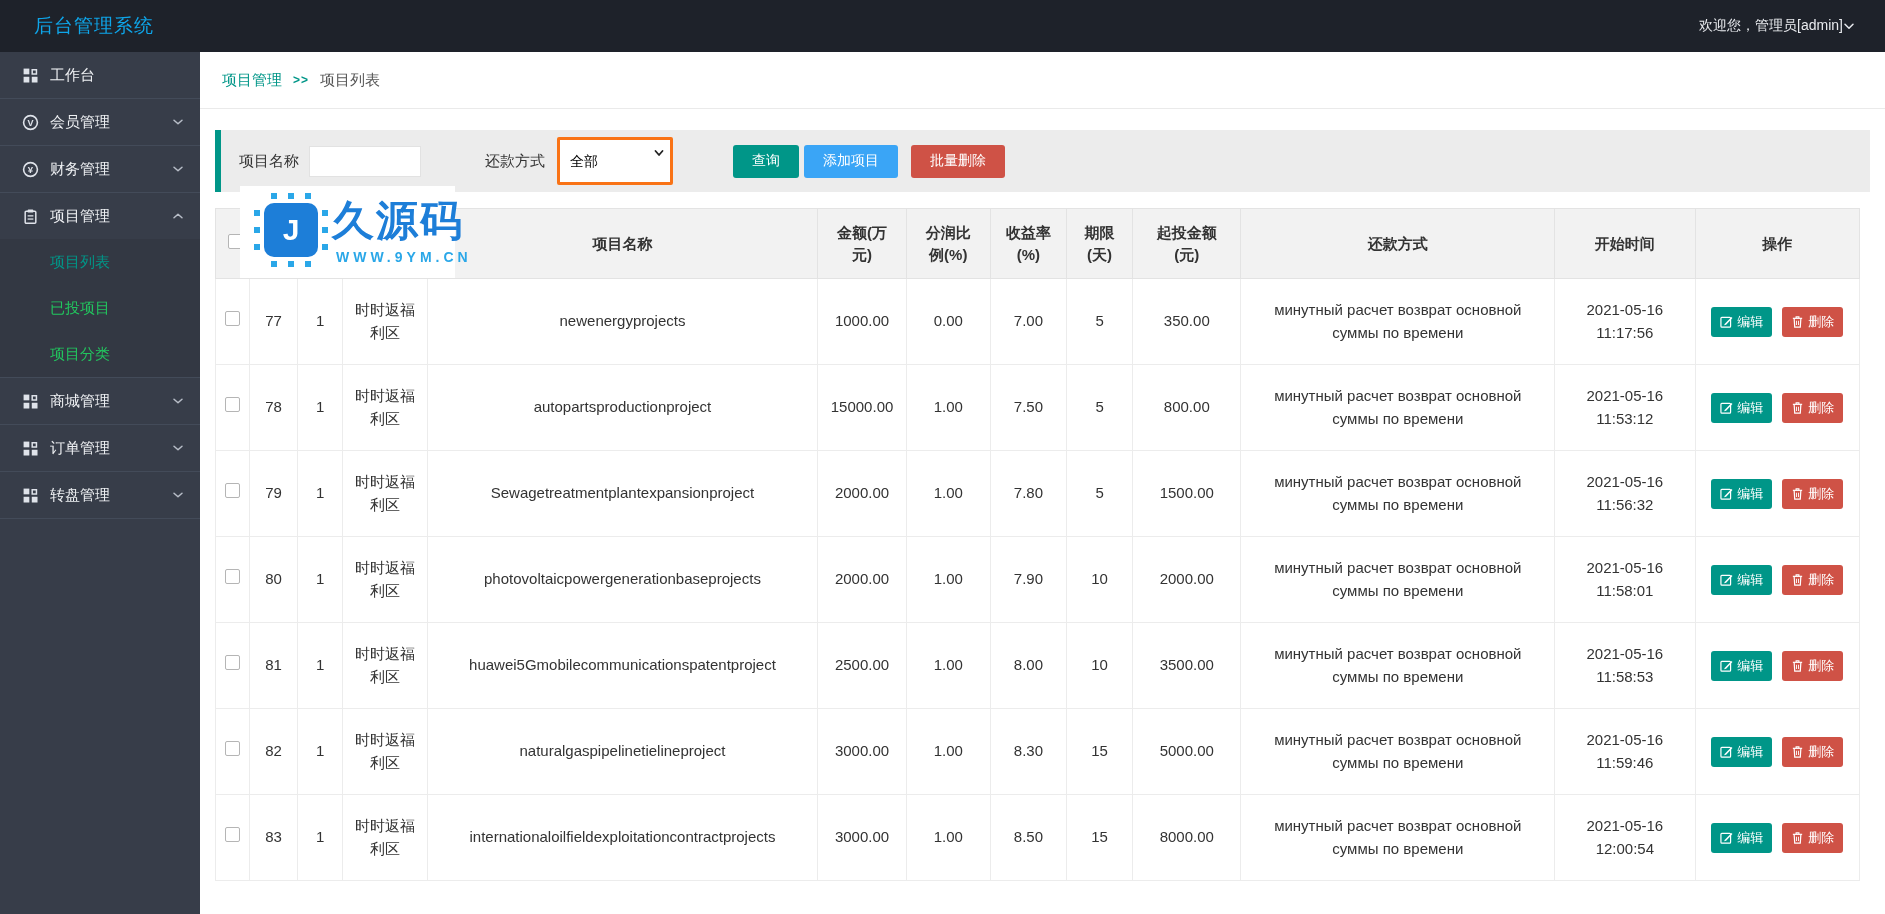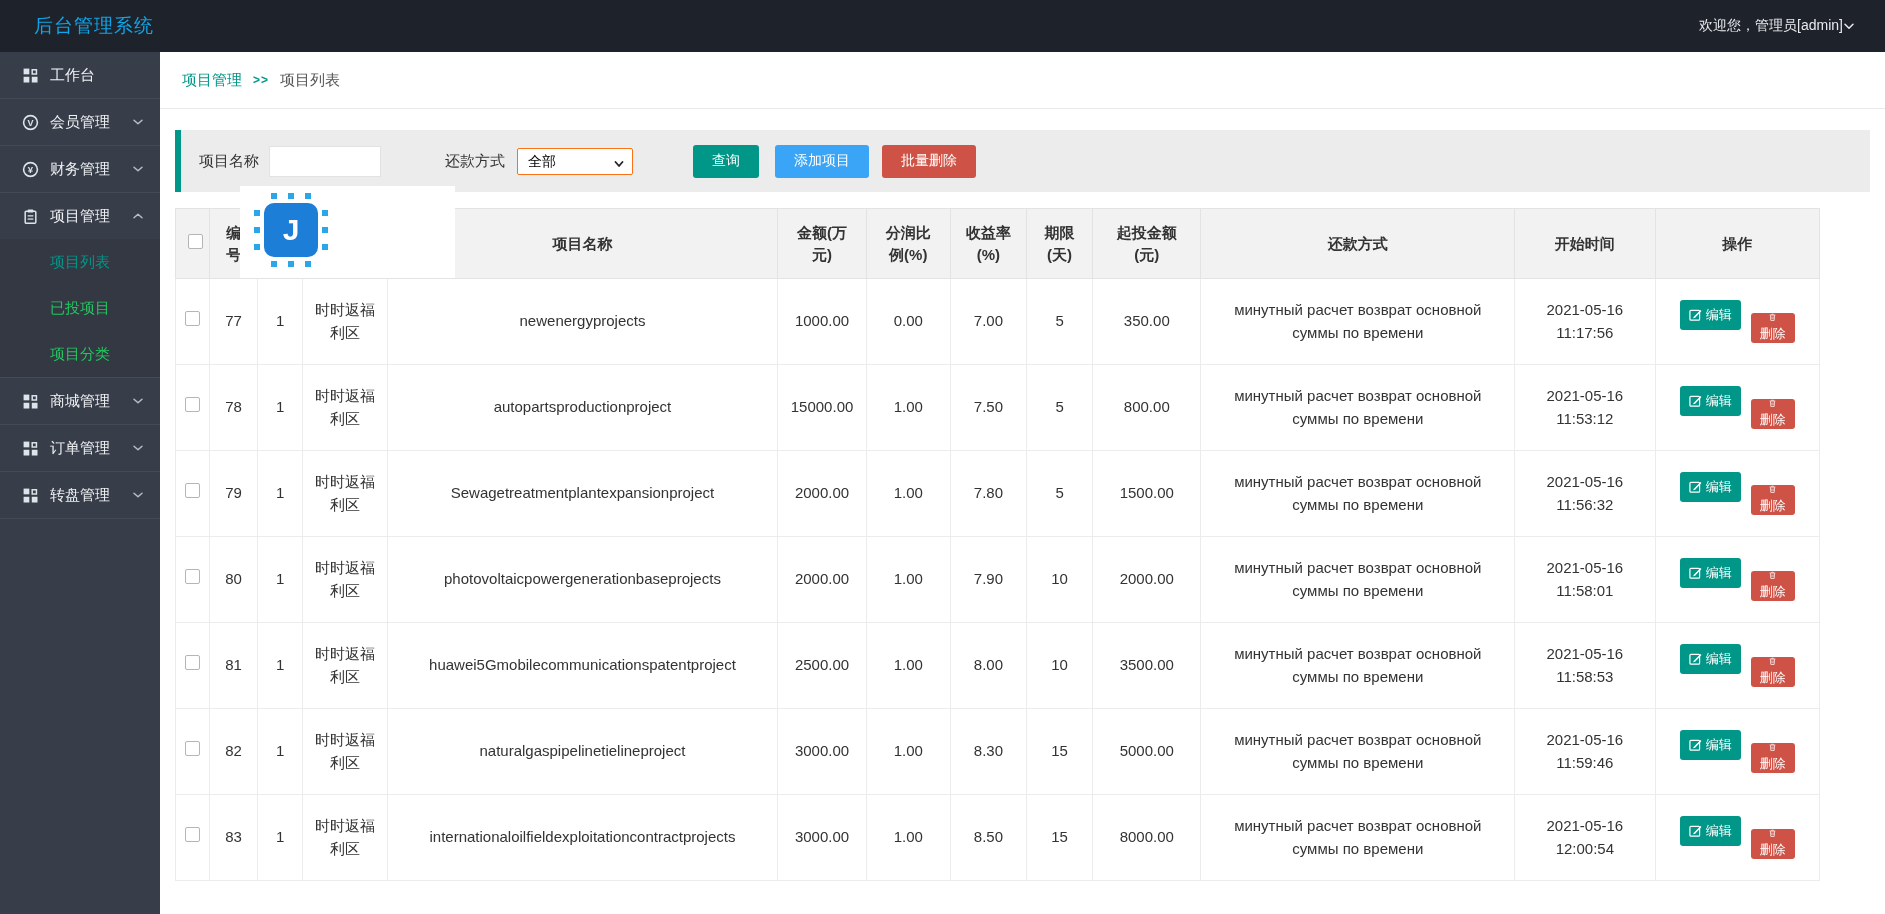--- a/index.html
+++ b/index.html
@@ -11,21 +11,21 @@
   }
   
   .topbar {
     height:52px; background:#1e222a; display:flex; align-items:center;
     justify-content:space-between; padding:0 30px 0 34px;
   }
   .app-title { color:#0ea5e9; font-size:19px; letter-spacing:1px; }
   .topbar-right { color:#e8eaee; font-size:14px; display:flex; align-items:center; cursor:pointer; }
   
   .layout { display:flex; height:862px; }
-  .sidebar { width:160px; flex:none; background:#373d49; overflow:hidden; }
+  .sidebar { width:200px; flex:none; background:#373d49; overflow:hidden; }
   #nav { list-style:none; margin:0; padding:0; }
   .nav-group { border-bottom:1px solid #434b59; }
   .nav-item {
     height:46px; display:flex; align-items:center; padding:0 16px 0 22px;
     color:#eef0f3; font-size:15px; cursor:pointer;
   }
   .nav-icon { width:17px; height:17px; margin-right:11px; color:#dfe3ea; flex:none; }
   .nav-chevron { margin-left:auto; color:#b7bdc7; flex:none; }
   .submenu { list-style:none; margin:0; padding:0; background:rgba(0,0,0,.07); }
   .submenu li {
@@ -49,31 +49,31 @@
     display:flex; align-items:center; padding-left:18px;
   }
   .f-label { font-size:15px; color:#333; }
   .f-label.repay { margin-left:64px; }
   .f-input {
     width:112px; height:31px; border:1px solid #e2e2e2; background:#fff;
     margin-left:10px; outline:none; padding:0 7px; font-size:14px;
   }
   .select-wrap { position:relative; margin-left:12px; }
   .select-wrap select {
-    appearance:none; -webkit-appearance:none; width:116px; height:27px;
-    border:1px solid #f97316; border-radius:2px; background:#fff;
+    appearance:none; -webkit-appearance:none; width:116px; height:48px;
+    border:3px solid #f97316; border-radius:2px; background:#fff;
     font-size:14px; padding:0 26px 0 10px; outline:none;
   }
   .select-caret { position:absolute; right:8px; top:10px; pointer-events:none; }
   .btn {
     height:33px; border:none; border-radius:3px; color:#fff; font-size:14px;
     padding:0 19px; cursor:pointer;
   }
   .btn-search { background:var(--accent,#009688); margin-left:60px; }
-  .btn-add    { background:var(--btn-blue,#3aa5f6); margin-left:16px; }
+  .btn-add    { background:var(--btn-blue,#3aa5f6); margin-left:5px; }
   .btn-batch  { background:var(--btn-red,#cf5246); margin-left:13px; }
   
   table.grid {
     margin:16px 25px 0 15px; width:1645px; table-layout:fixed;
     border-collapse:collapse; font-size:15px; color:#333;
   }
   .grid th {
     background:#f2f2f2; height:70px; font-weight:bold;
     border:1px solid #e3e3e3; padding:0 12px; word-break:break-all; line-height:1.45;
   }
@@ -87,21 +87,21 @@
   .grid input[type="checkbox"] {
     appearance:none; -webkit-appearance:none; width:15px; height:15px;
     border:1px solid #b5b5b5; border-radius:2px; background:#fff; cursor:pointer; margin:0;
   }
   .dt-date, .dt-time { line-height:1.5; }
   .row-btn {
     display:inline-flex; align-items:center; gap:4px; height:30px; padding:0 9px;
     border:none; border-radius:3px; color:#fff; font-size:13px; cursor:pointer; margin:0 5px;
   }
   .row-btn.edit { background:var(--accent,#009688); }
-  .row-btn.del  { background:var(--btn-red,#cf5246);flex-direction:column; }
+  .row-btn.del  { background:var(--btn-red,#cf5246); }
   
   .watermark {
     position:absolute; left:240px; top:186px; width:215px; height:92px;
     background:#fff; z-index:10; display:flex; align-items:center; padding-left:12px;
   }
   .chip {
     position:relative; width:54px; height:54px; border-radius:10px;
     background:var(--brand-blue,#1d7ed8); color:#fff; font-size:30px; font-weight:bold;
     display:flex; align-items:center; justify-content:center; margin:2px 14px 6px 12px; flex:none;
   }
@@ -525,13 +525,17 @@
     </table>
   </main>
 </div>
 
 <div class="watermark">
   <div class="chip">
     <span class="pin-l"></span>
     <span class="pin-r"></span>
     <span>J</span>
   </div>
+  <div class="wm-text">
+    <span class="brand">久源码</span>
+    <span class="site">WWW.9YM.CN</span>
+  </div>
 </div>
 
 </body></html>

